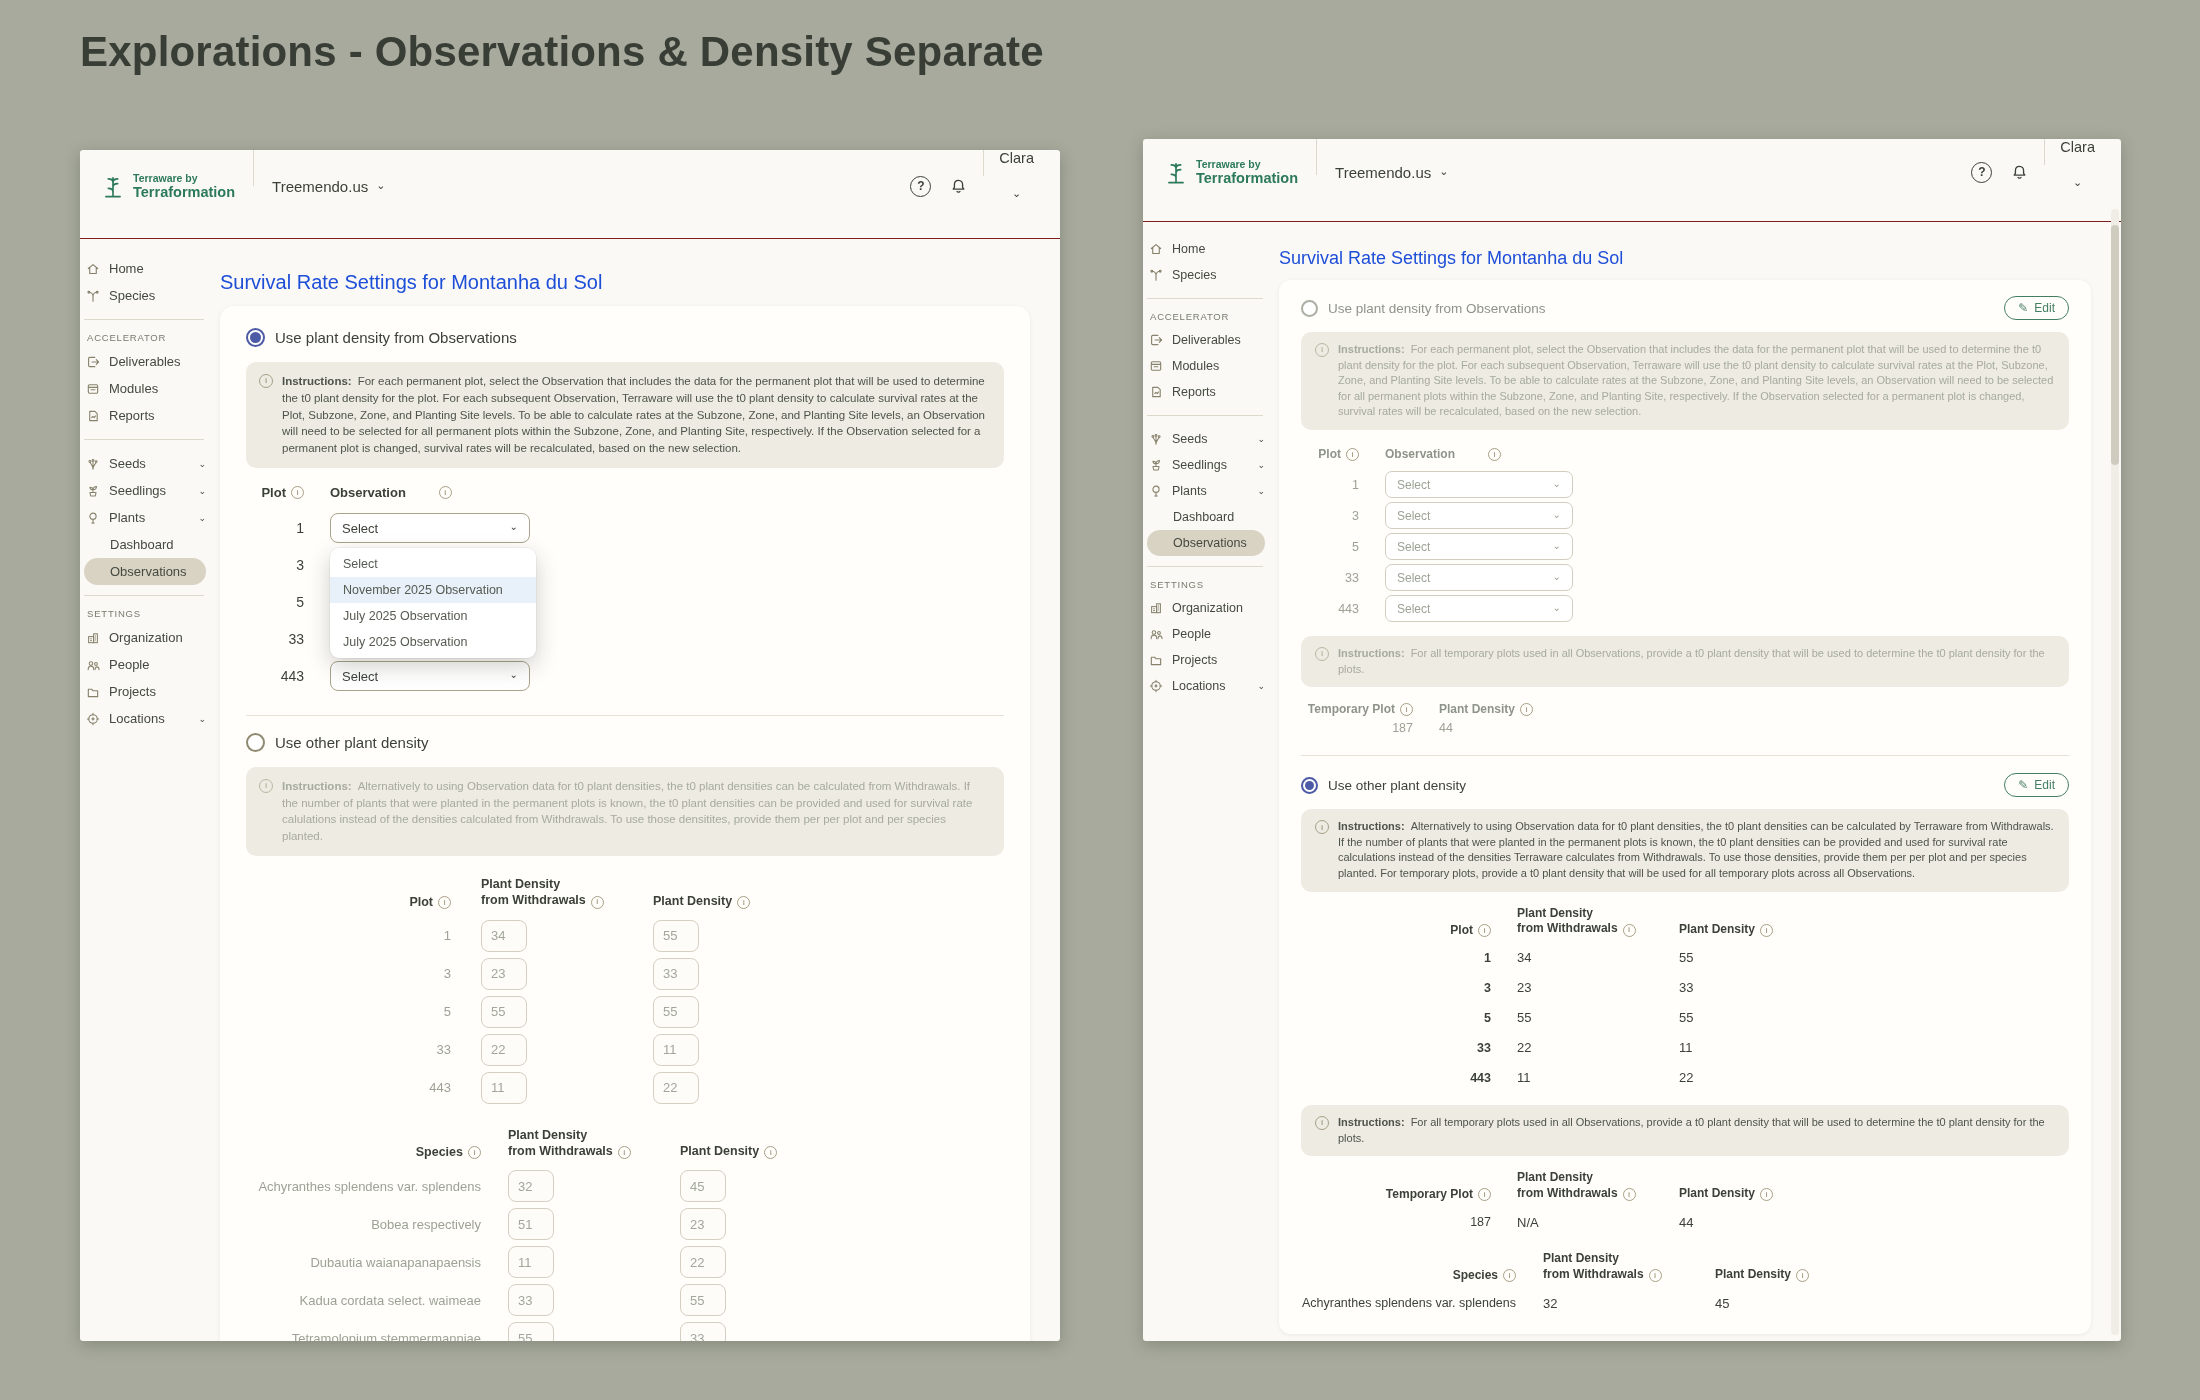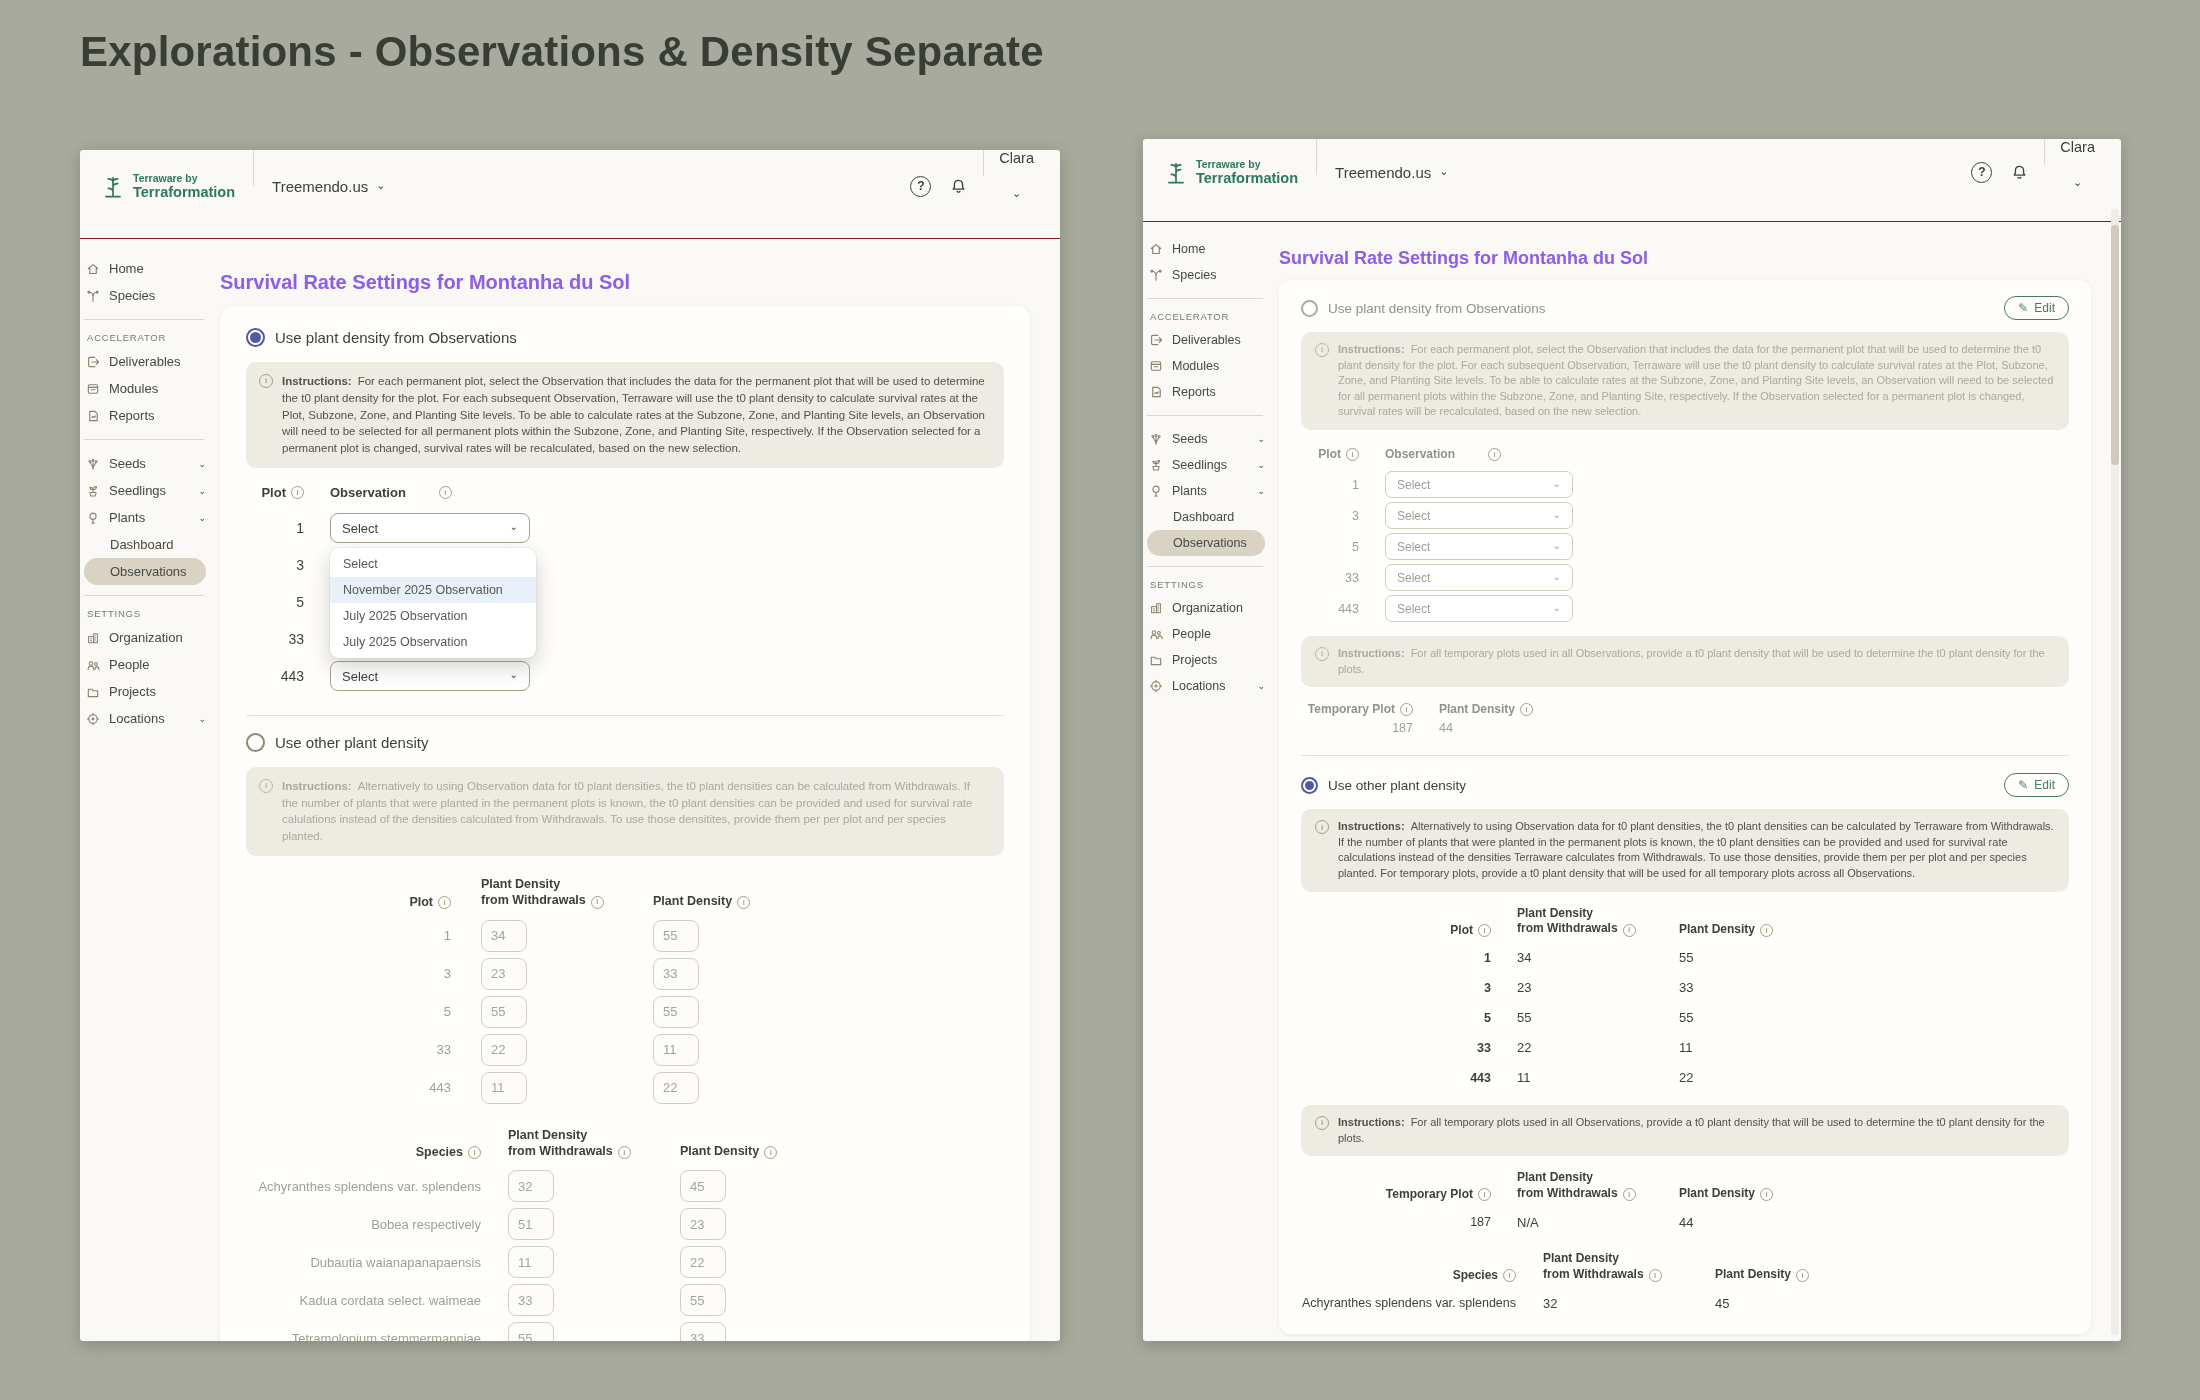--- a/index.html
+++ b/index.html
@@ -42,21 +42,21 @@
   .nicon{width:15px;display:flex;color:#87826c;flex-shrink:0;}
   .nicon svg{width:14px;height:14px;}
   .nav-chev{margin-left:auto;font-size:9px;color:#454a40;}
   .nav-label{font-size:9.5px;letter-spacing:.8px;color:#777c6d;margin:12px 0 5px 3px;font-weight:500;}
   .nav-hr{border-top:1px solid #ddd9cb;margin:10px 12px 10px 0;}
   .nav-item.sub{padding-left:26px;}
   .nav-item.active{background:#d9d3c4;border-radius:999px;}
 
   
   .main{flex:1;padding:0 30px 0 4px;position:relative;}
-  h1.pg{font-size:20px;font-weight:700;margin:32px 0 12px;color:#8b5cf6;}
+  h1.pg{font-size:20px;font-weight:400;margin:32px 0 12px;color:#1d4ed8;}
   .panel--right h1.pg{font-size:18px;margin:26px 0 11px;}
   .card{background:#fffefb;border-radius:14px;padding:22px 26px;box-shadow:0 1px 4px rgba(80,80,60,.09);}
   .panel--right .card{padding:16px 22px;border-radius:12px;}
 
   .radio-row{display:flex;align-items:center;gap:10px;}
   .radio{width:19px;height:19px;border-radius:50%;box-sizing:border-box;position:relative;flex-shrink:0;background:#fff;}
   .panel--right .radio{width:17px;height:17px;}
   .radio.sel{border:2px solid #4d5ba6;}
   .radio.sel::after{content:"";position:absolute;inset:2px;border-radius:50%;background:#4d5ba6;}
   .radio.un-tan{border:2px solid #8f8a72;}

